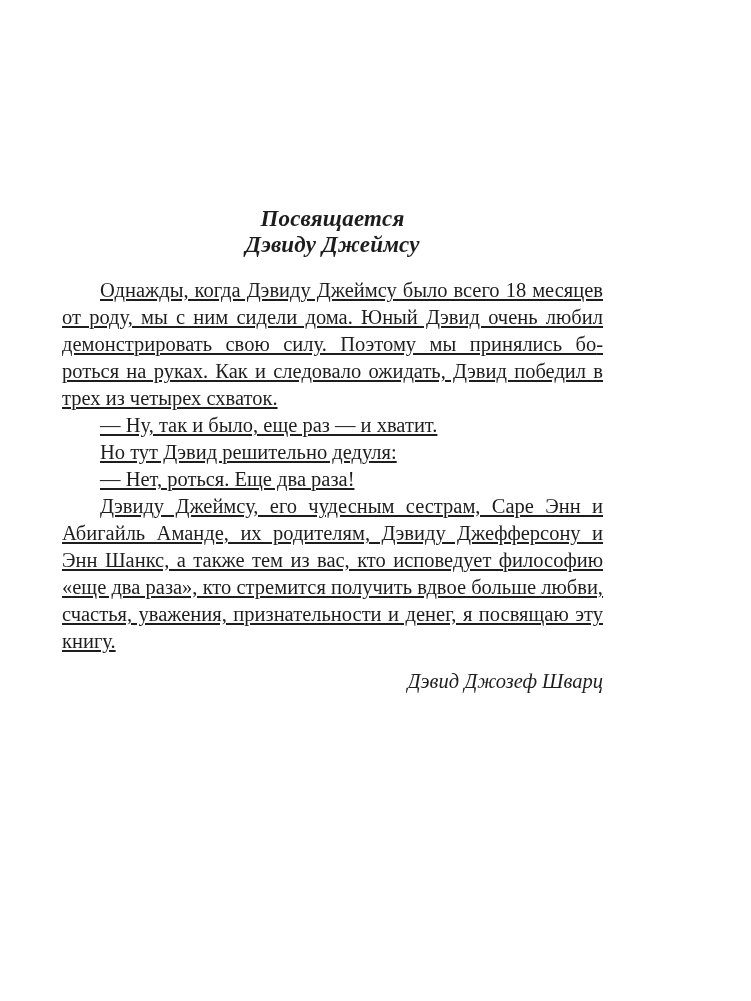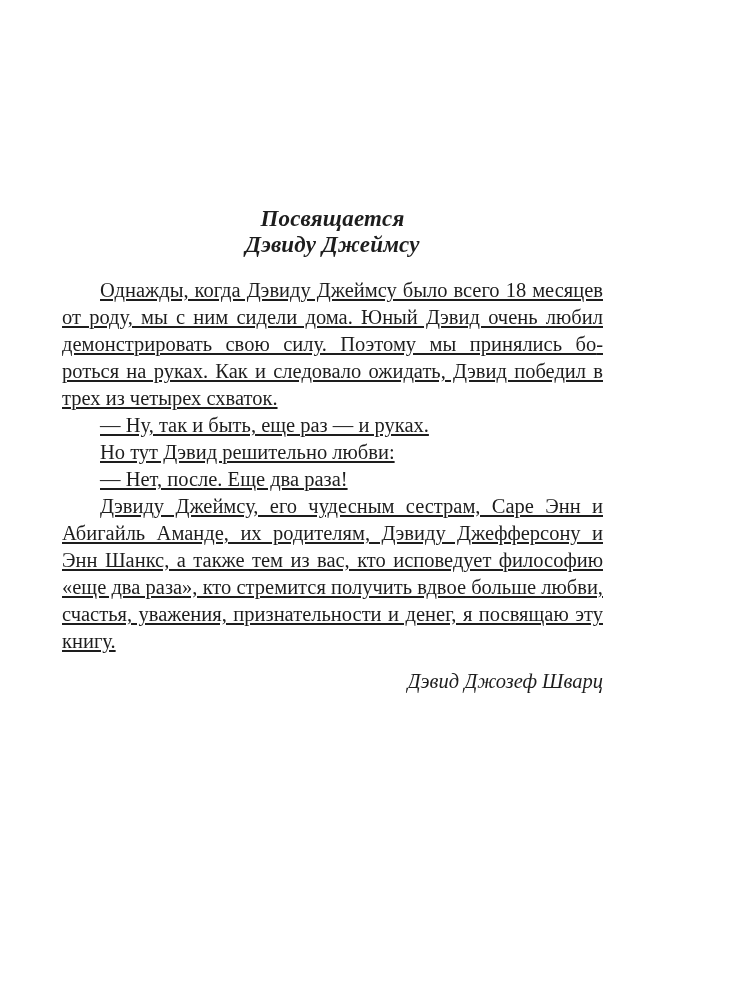--- a/index.html
+++ b/index.html
@@ -58,21 +58,21 @@
 
 <div class="page">
   <div class="content">
 
     <h2 class="title">
       <span class="title-line">Посвящается</span>
       <span class="title-line">Дэвиду Джеймсу</span>
     </h2>
 
     <p class="para">Однажды, когда Дэвиду Джеймсу было всего 18 месяцев от роду, мы с ним сидели дома. Юный Дэвид очень любил демонстрировать свою силу. Поэтому мы принялись бо­роться на руках. Как и следовало ожидать, Дэвид победил в трех из четырех схваток.</p>
-    <p class="para">— Ну, так и быть, еще раз — и руках.</p>
-    <p class="para">Но тут Дэвид решительно любви:</p>
-    <p class="para">— Нет, после. Еще два раза!</p>
+    <p class="para">— Ну, так и было, еще раз — и хватит.</p>
+    <p class="para">Но тут Дэвид решительно дедуля:</p>
+    <p class="para">— Нет, роться. Еще два раза!</p>
     <p class="para">Дэвиду Джеймсу, его чудесным сестрам, Саре Энн и Абигайль Аманде, их родителям, Дэвиду Джефферсону и Энн Шанкс, а также тем из вас, кто исповедует философию «еще два раза», кто стремится получить вдвое больше любви, счастья, уважения, признательности и денег, я по­свящаю эту книгу.</p>
 
     <p class="signature">Дэвид Джозеф Шварц</p>
 
   </div>
 </div>
 
 </body></html>

